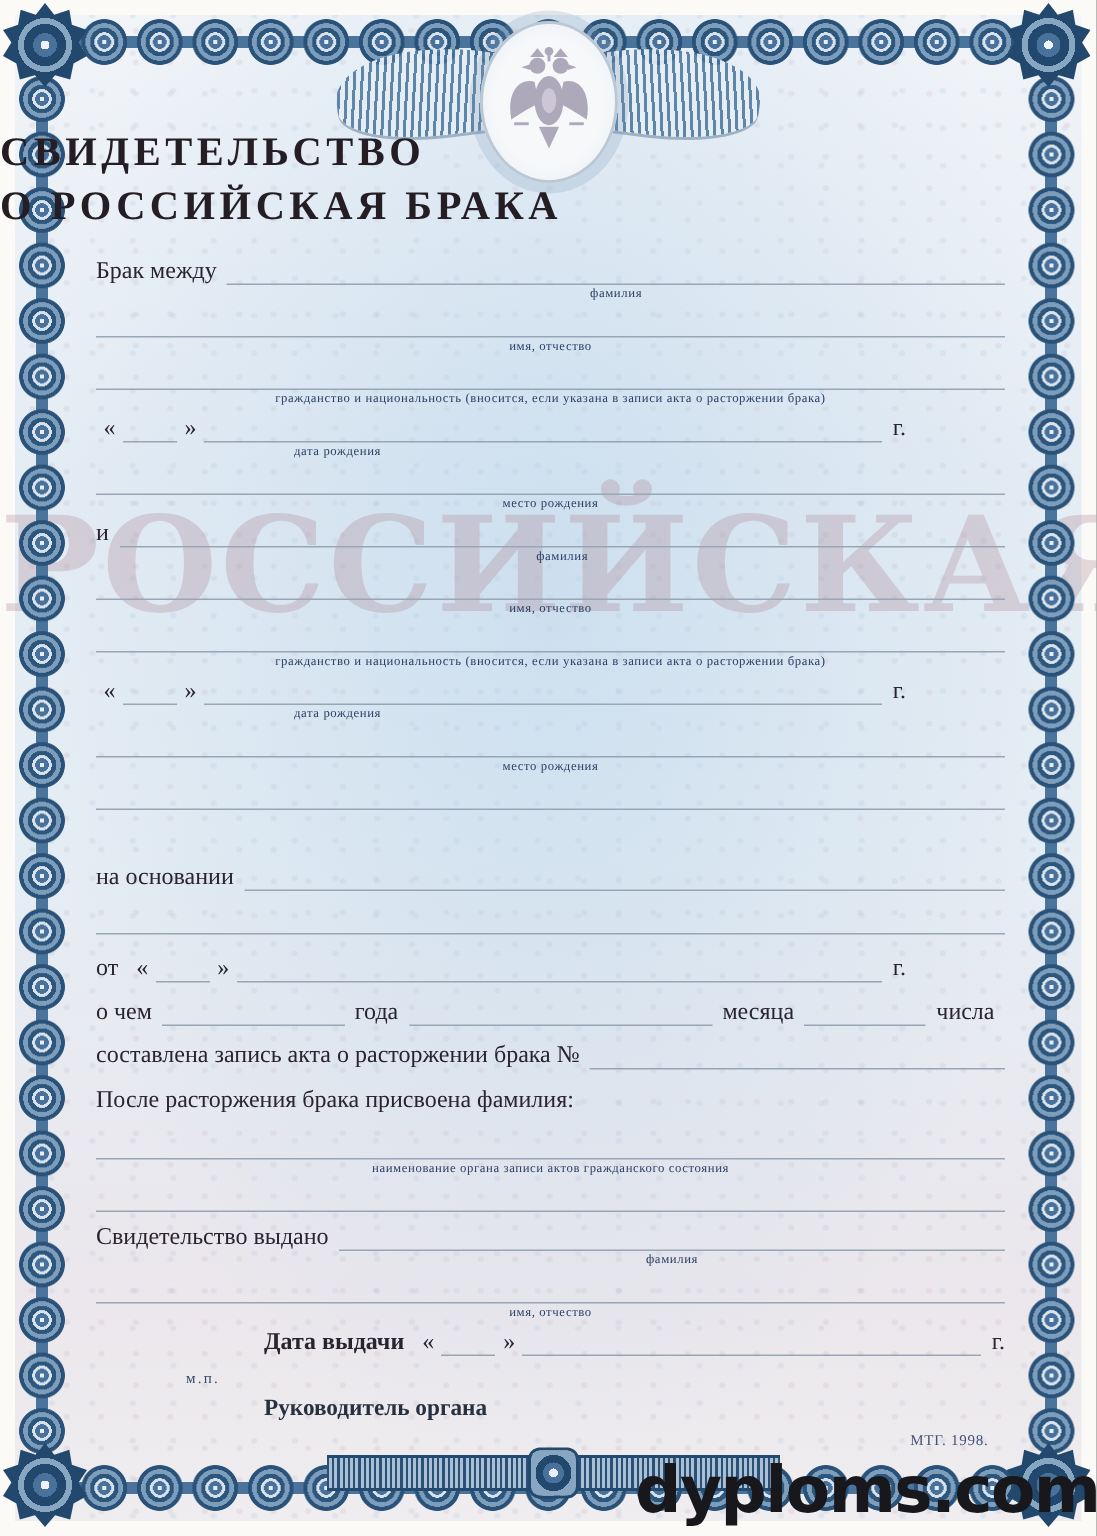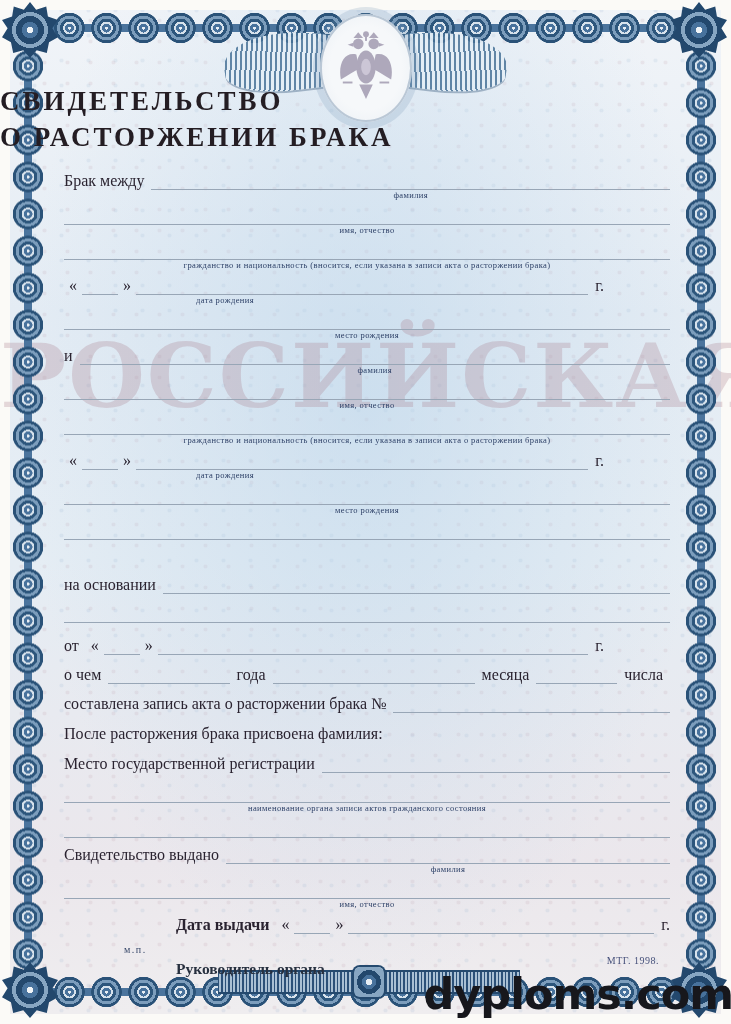--- a/index.html
+++ b/index.html
@@ -169,21 +169,21 @@
   </div>
 
   <div class="bottom-band">
     <div class="band-center"></div>
   </div>
 
   <div class="wm l1">РОССИЙСКАЯ</div>
 
   <div class="title">
     <div>СВИДЕТЕЛЬСТВО</div>
-    <div>О РАСТОРЖЕНИИ БРАКА</div>
+    <div>О РОССИЙСКАЯ БРАКА</div>
   </div>
 
   <div class="content">
 
     <div class="row capped">
       <span class="lbl">Брак между</span>
       <span class="fill">
           <span class="cap">фамилия</span>
         </span>
     </div>
@@ -290,24 +290,20 @@
     <div class="row g12">
       <span class="lbl">составлена запись акта о расторжении брака №</span>
       <span class="fill"></span>
     </div>
 
     <div class="static-line">
       <span>После расторжения брака присвоена фамилия:</span>
     </div>
 
 
-    <div class="row g10">
-      <span class="lbl">Место государственной регистрации</span>
-      <span class="fill"></span>
-    </div>
 
     <div class="row capped g16">
       <span class="fill">
           <span class="cap">наименование органа записи актов гражданского состояния</span>
         </span>
     </div>
 
     <div class="row g6">
       <span class="fill"></span>
     </div>

